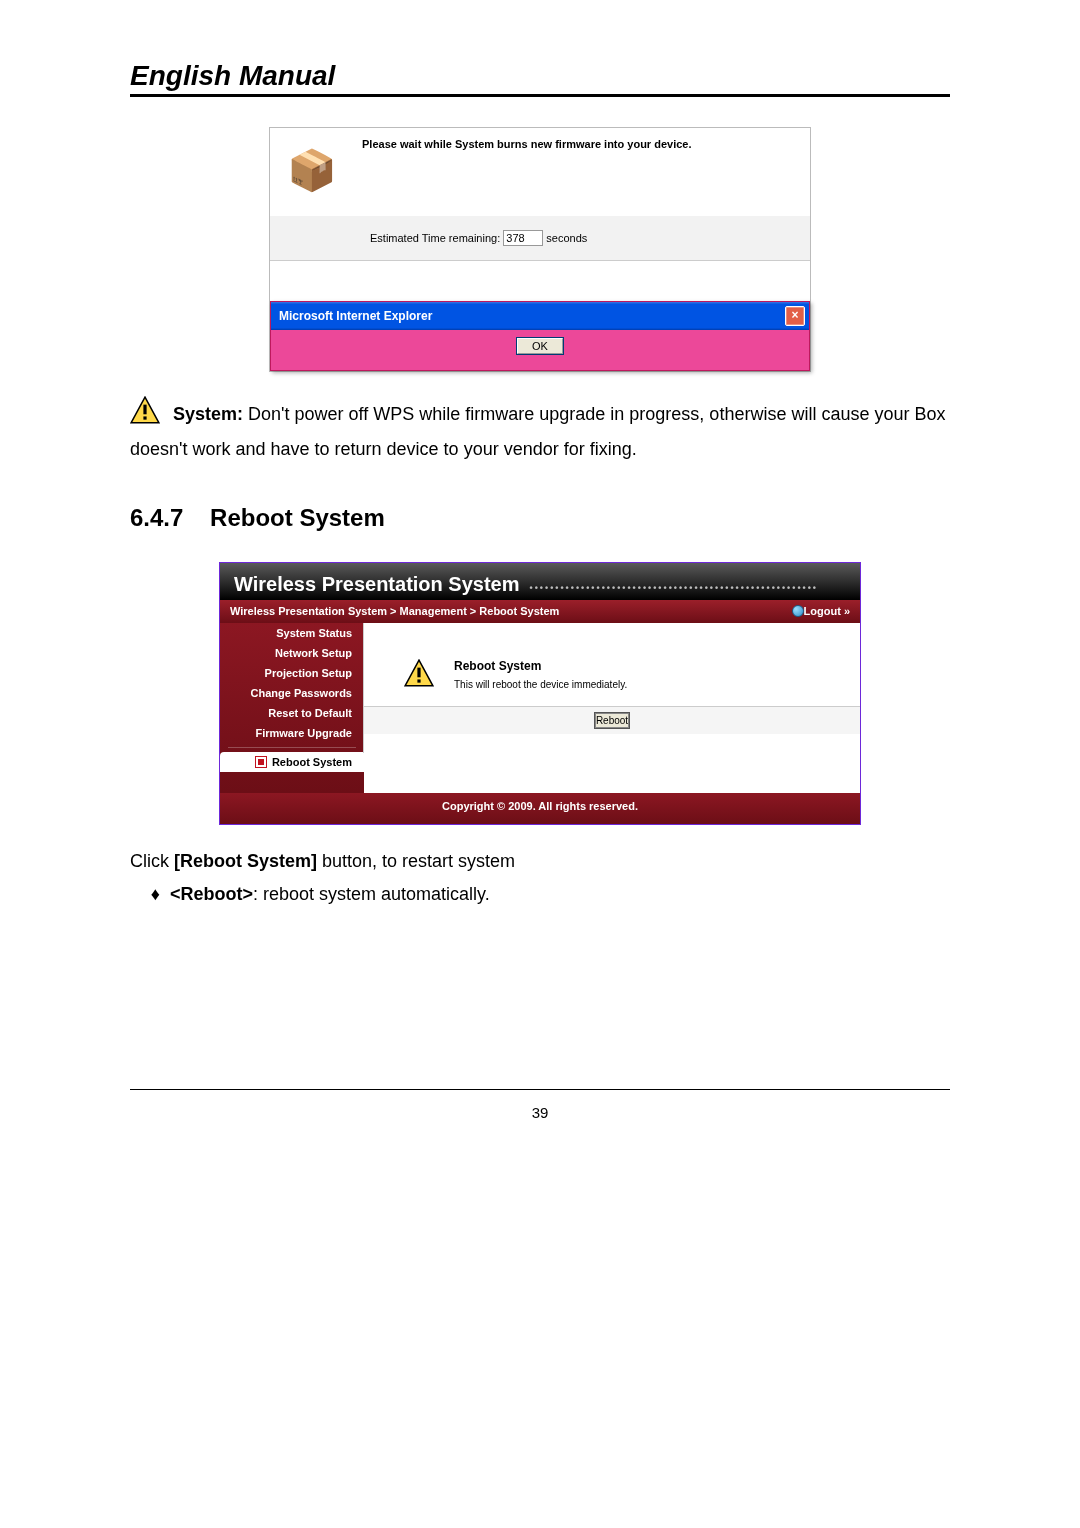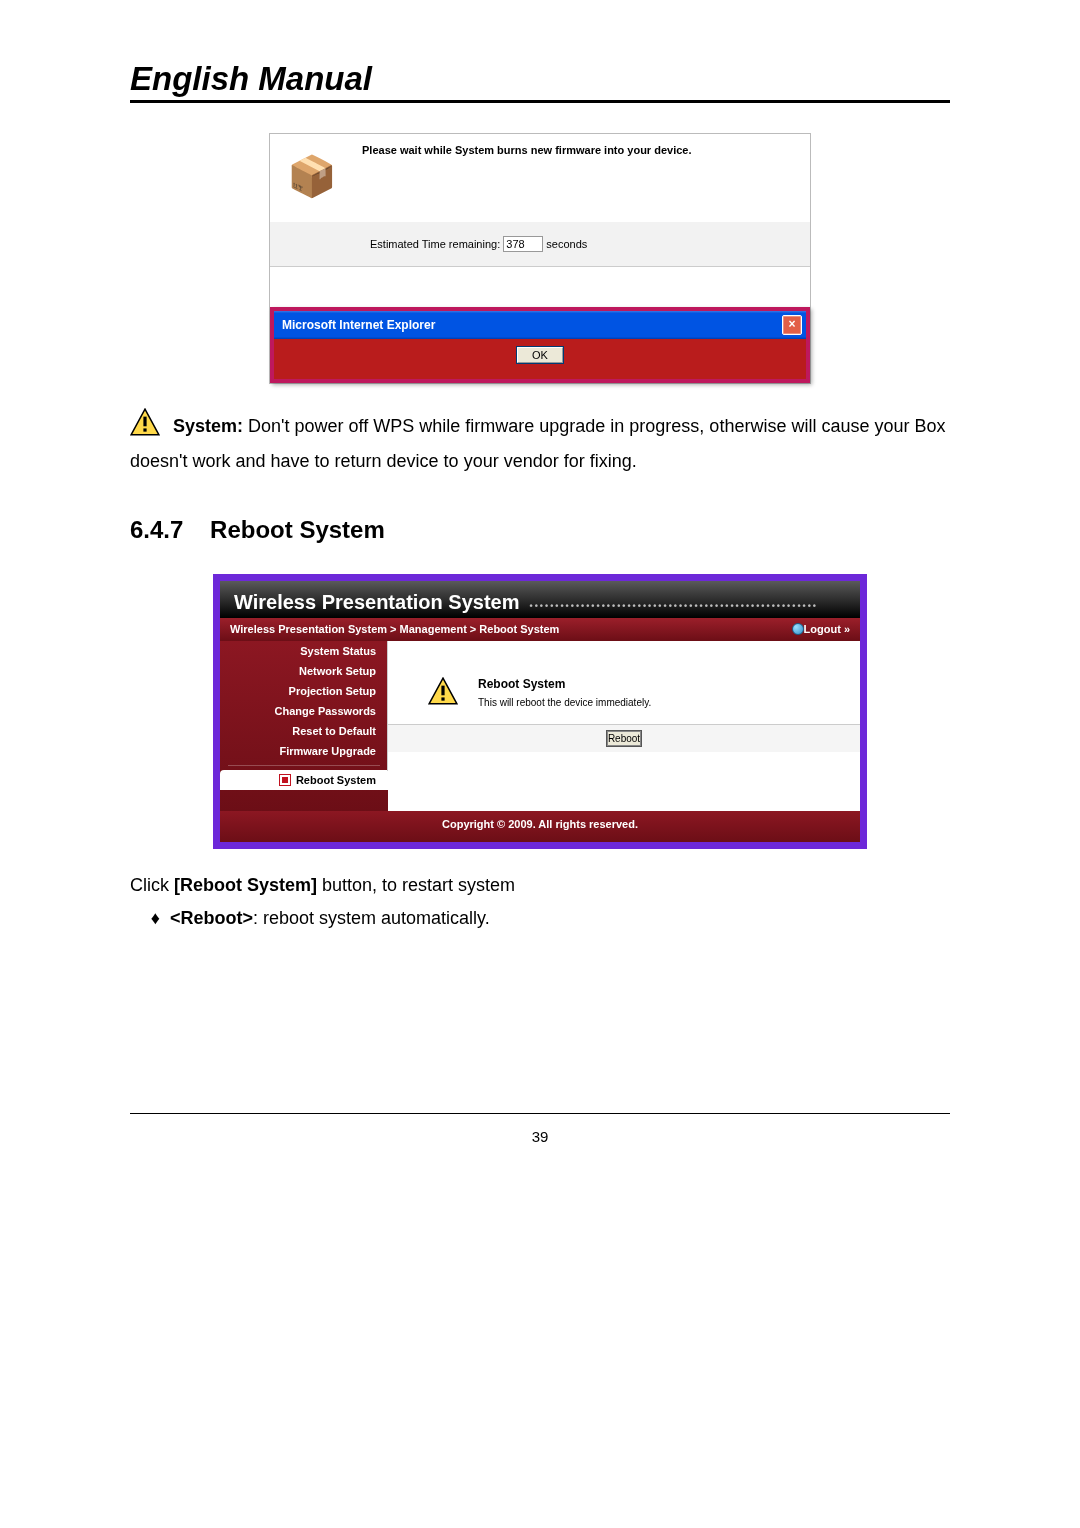--- a/index.html
+++ b/index.html
@@ -8,21 +8,21 @@
     background: #fff;
     font-family: Verdana, Arial, sans-serif;
     width: 1080px;
   }
   .page {
     width: 820px;
     margin: 60px auto 0 auto;
   }
   .title {
     font-family: Verdana, Arial, sans-serif;
-    font-size: 33px;
+    font-size: 28px;
     font-weight: bold;
     font-style: italic;
     border-bottom: 3px solid #000;
     padding-bottom: 2px;
     margin-bottom: 30px;
     margin-top: 47px;
   }
   
   .fw-box {
     width: 540px;
@@ -70,23 +70,23 @@
   }
   .fw-spacer {
     height: 40px;
     border-top: 1px solid #ccc;
   }
 
   
   .ie-dialog {
     width: 540px;
     margin: 0 auto 30px auto;
-    border: 4px solid #be185d;
+    border: 1px solid #be185d;
     box-shadow: 2px 2px 4px rgba(0,0,0,0.3);
-    background: #b91c1c;
+    background: #ec4899;
     font-family: Tahoma, Arial, sans-serif;
     font-size: 11px;
   }
   .ie-titlebar {
     background: linear-gradient(to bottom, #3B77E3 0%, #0054E3 8%, #0054E3 92%, #003CAD 100%);
     color: #fff;
     font-weight: bold;
     padding: 4px 4px 4px 8px;
     display: flex;
     justify-content: space-between;
@@ -158,21 +158,21 @@
     font-size: 24px;
     font-weight: bold;
     margin-top: 40px;
     margin-bottom: 30px;
   }
 
   
   .wps {
     width: 640px;
     margin: 0 auto;
-    border: 7px solid #6d28d9;
+    border: 1px solid #6d28d9;
     font-family: Verdana, Arial, sans-serif;
     font-size: 11px;
     background:#fff;
   }
   .wps-banner {
     background: linear-gradient(to bottom, #5a5a5a 0%, #2e2e2e 50%, #000 100%);
     color: #fff;
     padding: 10px 14px 4px 14px;
     font-size: 20px;
     font-weight: bold;
@@ -199,21 +199,21 @@
   .wps-bread .logout-icon {
     width:10px; height:10px; border-radius:50%;
     background: radial-gradient(circle at 30% 30%, #9BE0FF, #2F8FCB);
     border:1px solid #1A5E88;
   }
   .wps-body {
     display:flex;
     min-height: 170px;
   }
   .wps-side {
-    width: 168px;
+    width: 144px;
     background: linear-gradient(to bottom, #8C1722 0%, #6C0E16 100%);
     color:#fff;
     font-size:11px;
     font-weight:bold;
     text-align:right;
   }
   .wps-side .item {
     padding: 4px 12px 4px 6px;
   }
   .wps-side .sep {

